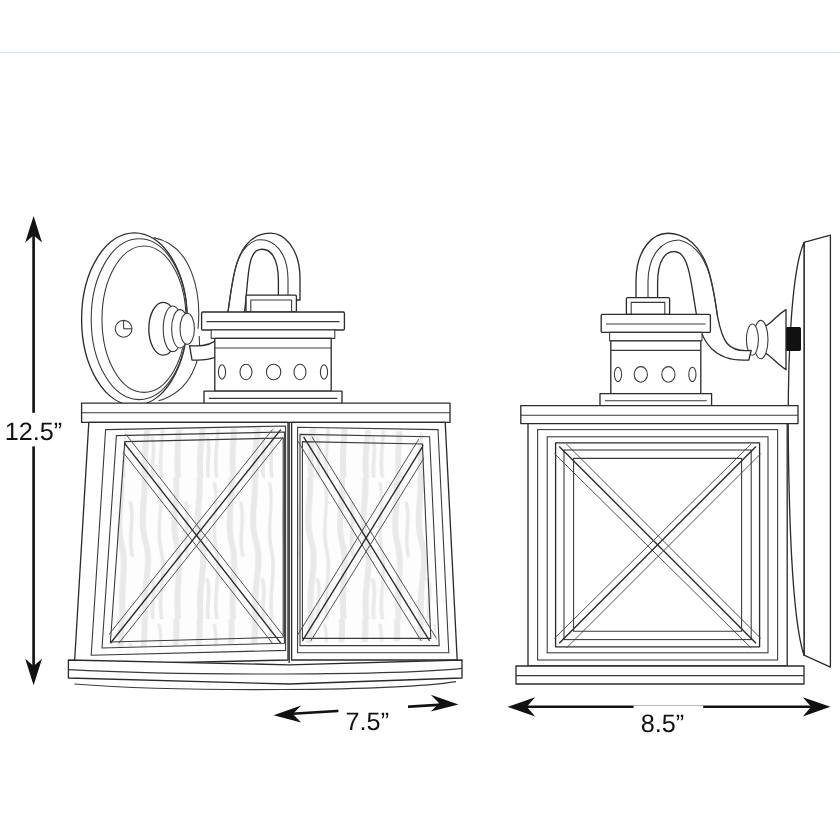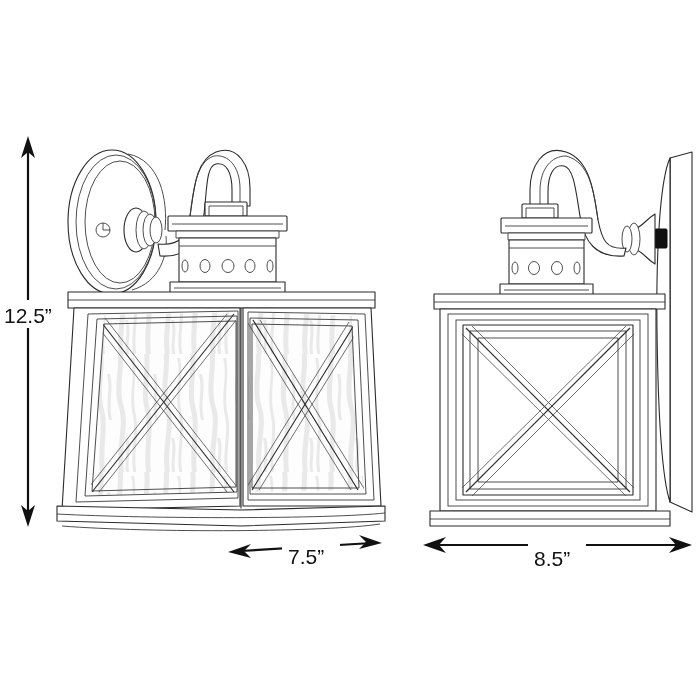--- a/index.html
+++ b/index.html
@@ -1,18 +1,18 @@
 <!DOCTYPE html>
 <html><head>
 <meta charset="utf-8">
 <style>
   html,body{margin:0;padding:0;background:#ffffff;}
   body{width:700px;height:700px;overflow:hidden;
        font-family:"Liberation Sans", sans-serif;}
-  #stage{position:relative;width:700px;height:552px;background:#15803d;}
+  #stage{position:relative;width:700px;height:552px;background:#15803d;margin-top:44px;}
   #stage svg{display:block;width:700px;height:700px;}
   .dimtext{font-family:"Liberation Sans", sans-serif;font-size:21px;fill:#111;font-weight:400;}
   .ln{fill:none;stroke:#2b2b2b;stroke-width:1.1;stroke-linejoin:round;stroke-linecap:round;}
   .ln-thin{fill:none;stroke:#3a3a3a;stroke-width:0.9;}
   .ln-f{fill:#ffffff;stroke:#2b2b2b;stroke-width:1.1;stroke-linejoin:round;}
   .ln-f-thin{fill:#ffffff;stroke:#3a3a3a;stroke-width:0.9;stroke-linejoin:round;}
   .xbrace{fill:none;stroke:#2b2b2b;stroke-width:1.15;}
   .xbrace2{fill:none;stroke:#4a4a4a;stroke-width:0.8;}
   .dimline{stroke:#111;stroke-width:2.2;fill:none;}
   .dimarrow{fill:#111;}

